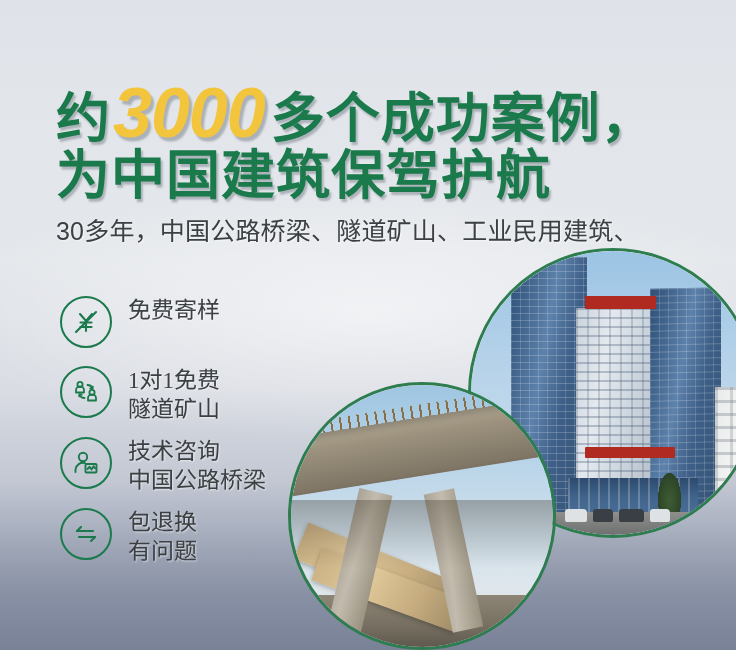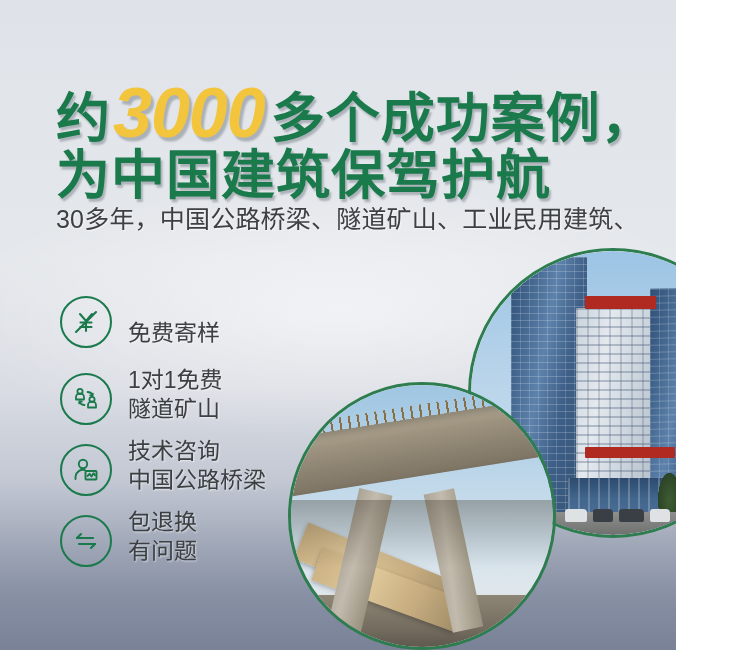--- a/index.html
+++ b/index.html
@@ -2,21 +2,21 @@
 <html lang="zh-CN"><head>
 <meta charset="utf-8">
 <style>
   html, body {
     margin: 0;
     padding: 0;
     background: #ffffff;
   }
   #banner {
     position: relative;
-    width: 676px;
+    width: 736px;
     height: 650px;
     overflow: hidden;
     font-family: "Liberation Sans", "DejaVu Sans", sans-serif;
     background:
       linear-gradient(to bottom,
         #dfe3e9 0%,
         #e2e5ea 18%,
         #e4e7eb 40%,
         #d9dce3 60%,
         #b9bfcc 80%,
@@ -68,21 +68,21 @@
     color: #f3c53c;
     letter-spacing: -1px;
     text-shadow: 3px 4px 2px rgba(90,100,110,0.40);
     padding: 0 6px 0 2px;
   }
 
   
   .subtitle {
     position: absolute;
     left: 56px;
-    top: 200px;
+    top: 212px;
     z-index: 6;
     line-height: 1.55;
     white-space: nowrap;
   }
   .subtitle span {
     display: block;
     font-size: 25px;
     color: #3c4043;
     letter-spacing: 0.2px;
     text-shadow: 1px 1px 2px rgba(255,255,255,0.65);
@@ -90,22 +90,23 @@
 
   
   .features {
     position: absolute;
     left: 60px;
     top: 296px;
     z-index: 7;
   }
   .feature {
     display: flex;
-    align-items: flex-end;
+    align-items: flex-start;
     margin-bottom: 18px;
+    font-family: Liberation Serif, serif;
   }
   .feature.tall { margin-bottom: 12px; }
   .f-icon {
     width: 52px;
     height: 52px;
     min-width: 52px;
     border: 2.5px solid #1a7a4c;
     border-radius: 50%;
     display: flex;
     align-items: center;

